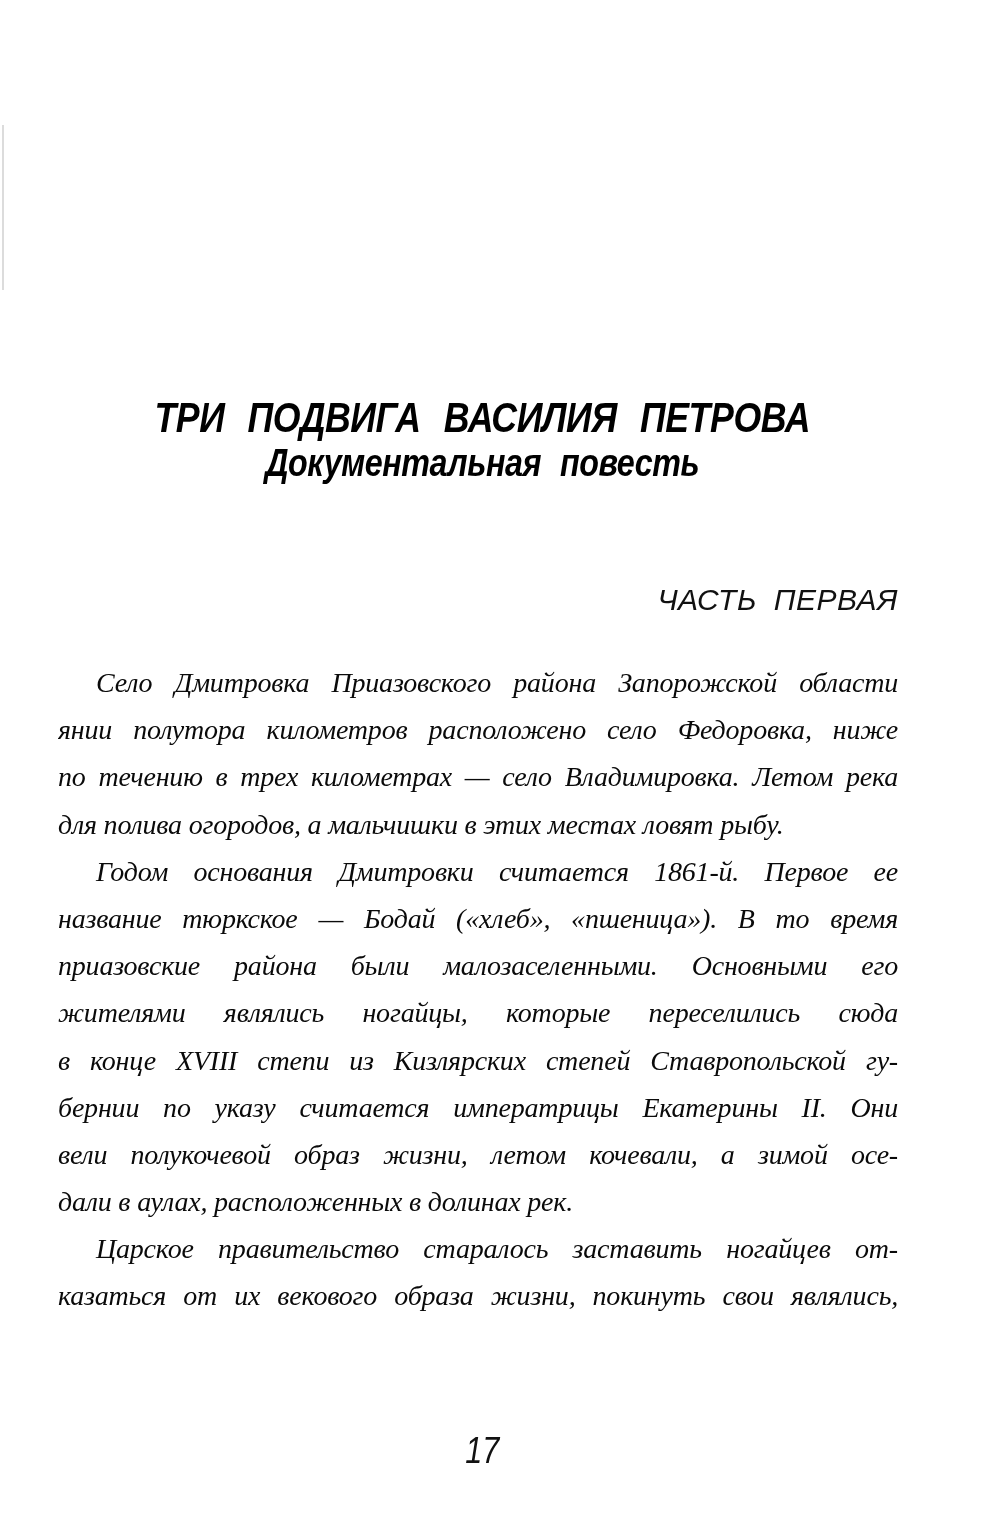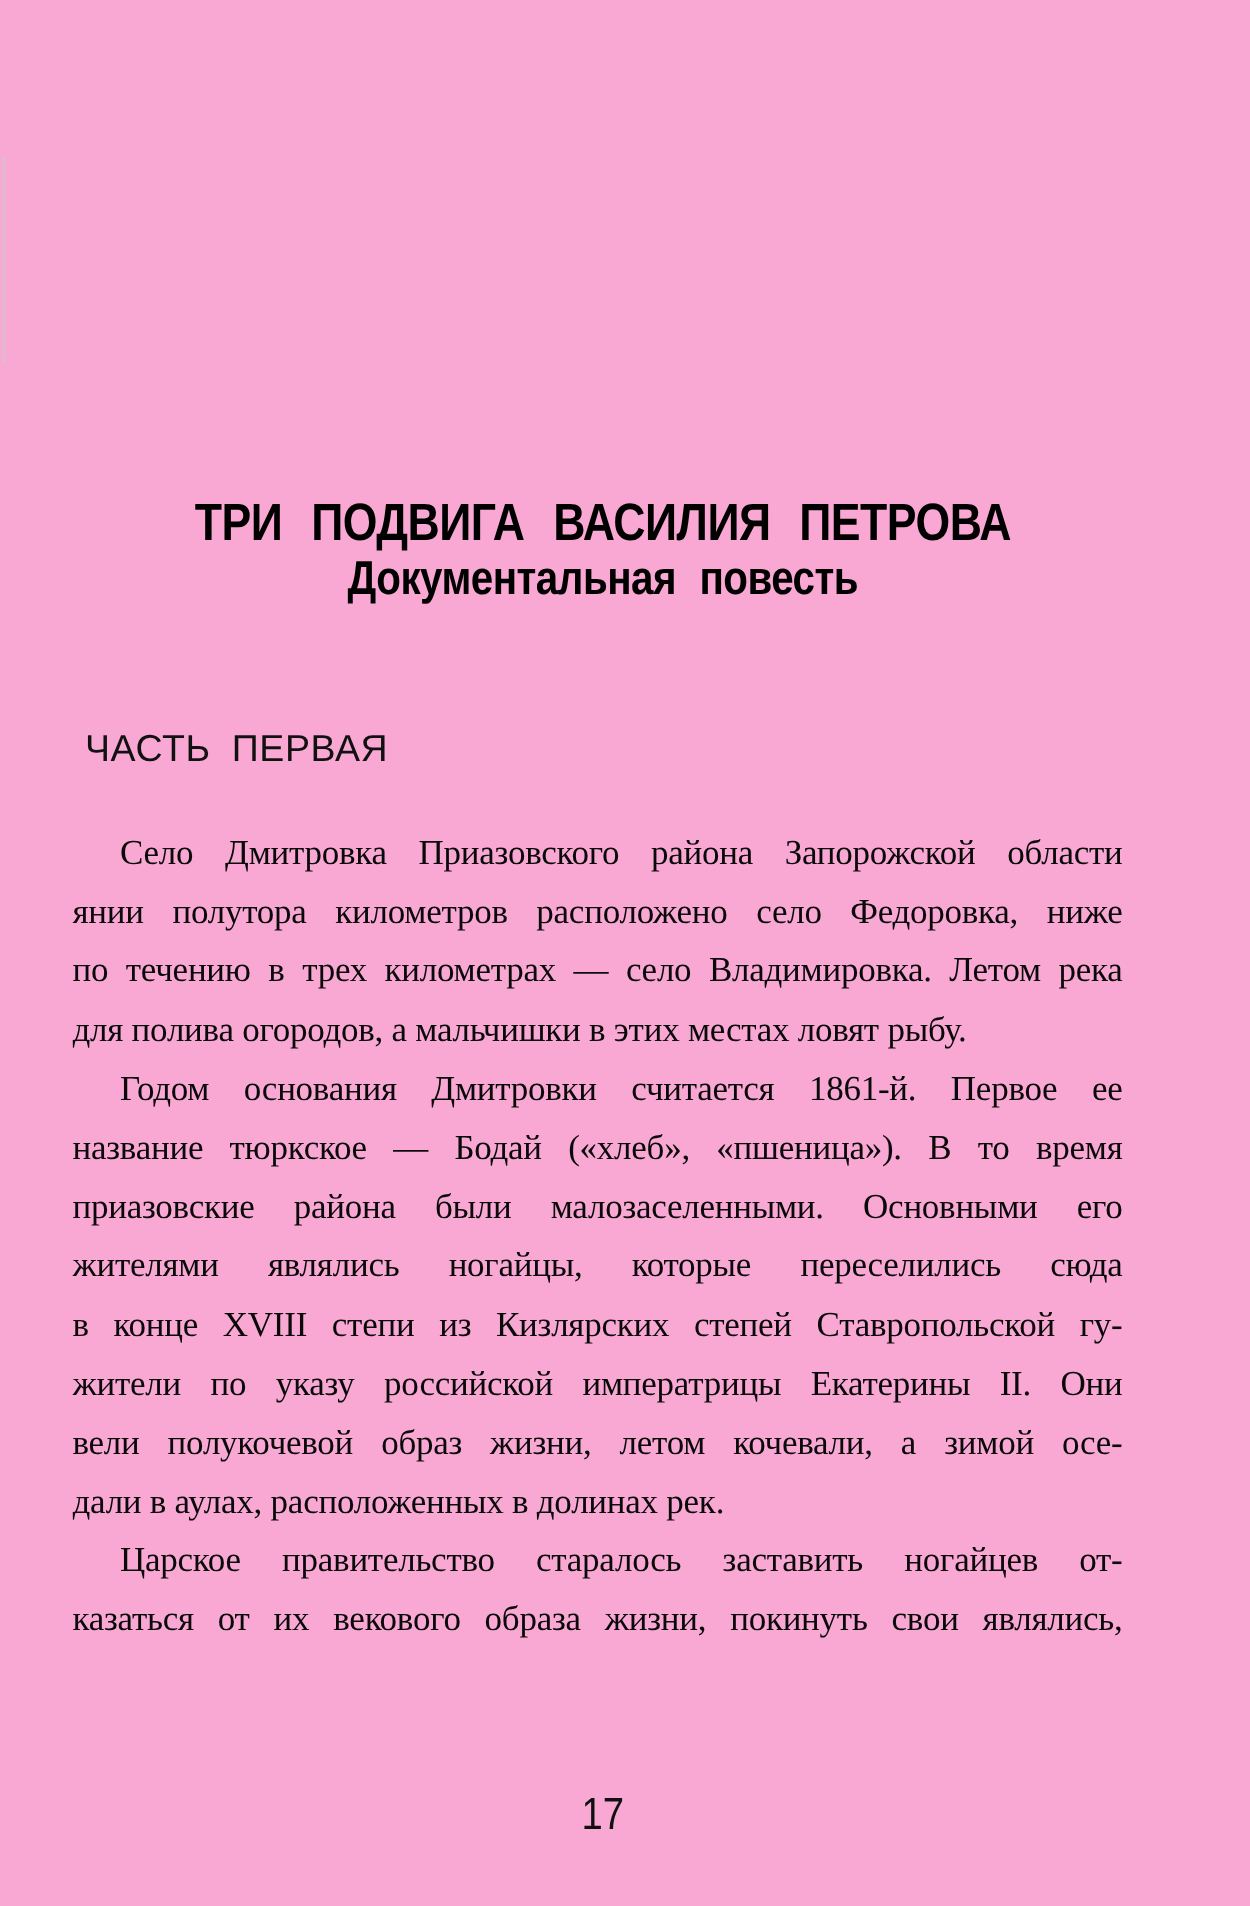--- a/index.html
+++ b/index.html
@@ -4,24 +4,25 @@
 <style>
   html, body {
     margin: 0;
     padding: 0;
     background: #e8e8e8;
   }
   .page {
     position: relative;
     width: 1000px;
     height: 1525px;
-    background: #f9a8d4;
+    background: #ffffff;
     overflow: hidden;
     font-family: "Liberation Serif", serif;
     color: #0a0a0a;
+    font-style: italic;
   }
   
   .scan-line {
     position: absolute;
     left: 2px;
     top: 125px;
     width: 2px;
     height: 165px;
     background: #c9c9c9;
     opacity: 0.65;
@@ -74,21 +75,21 @@
     white-space: nowrap;
   }
   .part-heading {
     position: absolute;
     top: 585px;
     left: 0;
     width: 100%;
     padding-left: 10px;
     box-sizing: border-box;
     margin: 0;
-    text-align: left;
+    text-align: right;
     font-family: "Liberation Sans", sans-serif;
     font-weight: 400;
     font-size: 30px;
     line-height: 30px;
     letter-spacing: 0.5px;
     word-spacing: 8px;
     color: #111;
     white-space: nowrap;
   }
   .body-text {
@@ -142,21 +143,21 @@
     <div class="body-text">
         <div class="line indent">Село Дмитровка Приазовского района Запорожской области</div>
         <div class="line">янии полутора километров расположено село Федоровка, ниже</div>
         <div class="line">по течению в трех километрах — село Владимировка. Летом река</div>
         <div class="line para-end">для полива огородов, а мальчишки в этих местах ловят рыбу.</div>
         <div class="line indent">Годом основания Дмитровки считается 1861-й. Первое ее</div>
         <div class="line">название тюркское — Бодай («хлеб», «пшеница»). В то время</div>
         <div class="line">приазовские района были малозаселенными. Основными его</div>
         <div class="line">жителями являлись ногайцы, которые переселились сюда</div>
         <div class="line">в конце XVIII степи из Кизлярских степей Ставропольской гу-</div>
-        <div class="line">жители по указу российской императрицы Екатерины II. Они</div>
+        <div class="line">бернии по указу считается императрицы Екатерины II. Они</div>
         <div class="line">вели полукочевой образ жизни, летом кочевали, а зимой осе-</div>
         <div class="line para-end">дали в аулах, расположенных в долинах рек.</div>
         <div class="line indent">Царское правительство старалось заставить ногайцев от-</div>
         <div class="line">казаться от их векового образа жизни, покинуть свои являлись,</div>
       </div>
     <div class="page-number">17</div>
   </div>
 </div>
 
 </body></html>

